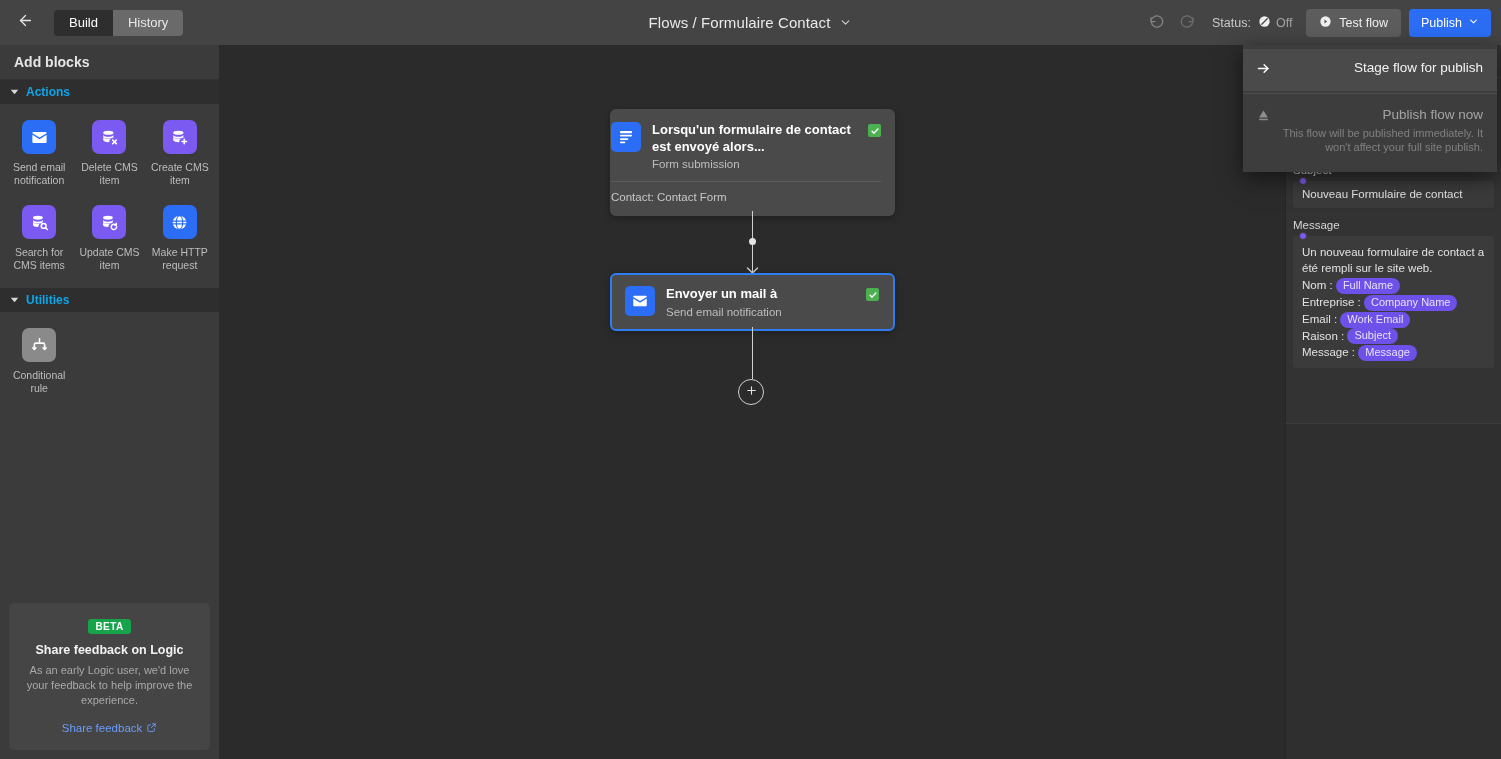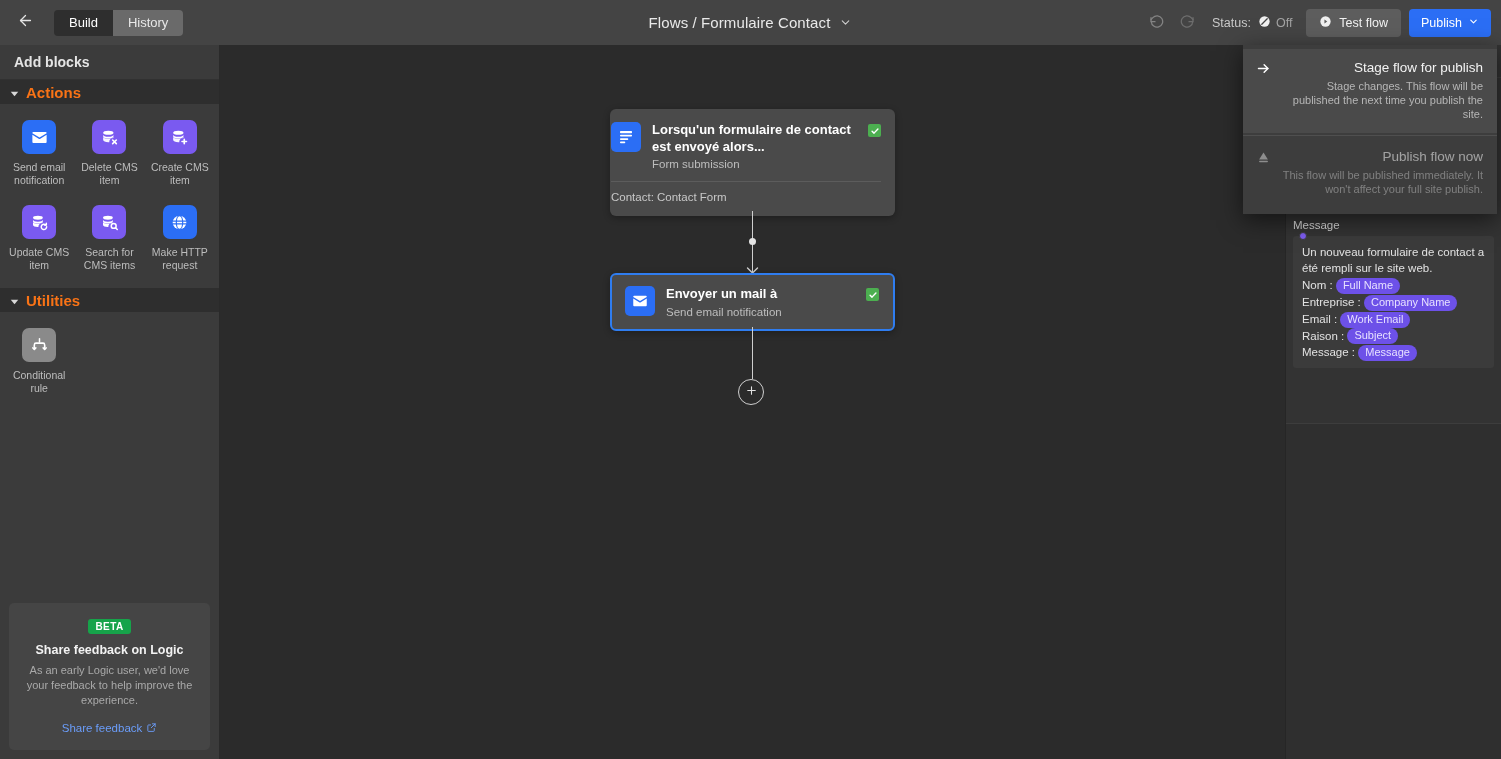--- a/index.html
+++ b/index.html
@@ -98,21 +98,21 @@
     display: flex; flex-direction: column;
   }
   .sb-head {
     height: 35px; display: flex; align-items: center;
     padding: 0 14px; font-size: 14px; font-weight: bold; color: #e5e5e5;
     border-bottom: 1px solid #313131;
   }
   .sb-section {
     height: 24px; display: flex; align-items: center; gap: 7px;
     padding: 0 10px; background: #2e2e2e;
-    font-size: 15px; font-weight: bold; color: #f97316;
+    font-size: 12px; font-weight: bold; color: #0ea5e9;
     cursor: pointer;
   }
   .sb-grid {
     display: grid; grid-template-columns: repeat(3, 1fr);
     padding: 10px 4px 8px;
     row-gap: 4px;
   }
   .blk {
     display: flex; flex-direction: column; align-items: center;
     padding: 6px 2px 8px; border-radius: 4px; cursor: pointer;
@@ -331,21 +331,20 @@
 <div class="publish-menu">
   <div class="pm-item hl">
     <div class="pm-ic">
       <svg width="15" height="15" viewBox="0 0 24 24" fill="none" stroke="#ffffff" stroke-width="2.3" stroke-linecap="round" stroke-linejoin="round">
           <path d="M4 12h15"></path>
           <path d="M13 6l6 6-6 6"></path>
         </svg>
     </div>
     <div class="pm-body">
       <div class="pm-title">Stage flow for publish</div>
-      <div class="pm-desc">Stage changes. This flow will be published the next time you publish the site.</div>
     </div>
   </div>
   <div class="pm-div"></div>
   <div class="pm-item dim">
     <div class="pm-ic">
       <svg width="15" height="15" viewBox="0 0 24 24" fill="#cfcfcf">
           <path d="M12 4l7 11H5z"></path>
           <rect x="5" y="17" width="14" height="2.4" rx="1"></rect>
         </svg>
     </div>
@@ -392,44 +391,44 @@
     <div class="blk">
       <div class="blk-ic" style="background:#7a5af0">
         <svg width="19" height="19" viewBox="0 0 24 24" fill="#fff">
             <ellipse cx="10.5" cy="6" rx="6.5" ry="2.6"></ellipse>
             <path d="M4 8.6v2.2c0 1.44 2.91 2.6 6.5 2.6s6.5-1.16 6.5-2.6V8.6c0 1.44-2.91 2.6-6.5 2.6S4 10.04 4 8.6z"></path>
             <path d="M4 13.1v2.2c0 1.44 2.91 2.6 6.5 2.6.4 0 .79-.01 1.17-.04A5 5 0 0 1 17 12.6v-1.7c0 1.44-2.91 2.6-6.5 2.6S4 12.34 4 10.9z" opacity=".95"></path>
             <path d="M18 14.2v5.6M15.2 17h5.6" stroke="#fff" stroke-width="2.1" stroke-linecap="round"></path>
           </svg>
       </div>
       <div class="blk-lb">Create CMS item</div>
+    </div>
+    <div class="blk">
+      <div class="blk-ic" style="background:#7a5af0">
+        <svg width="19" height="19" viewBox="0 0 24 24" fill="#fff">
+            <ellipse cx="10" cy="6" rx="6.2" ry="2.5"></ellipse>
+            <path d="M3.8 8.6v2.1c0 1.38 2.78 2.5 6.2 2.5s6.2-1.12 6.2-2.5V8.6c0 1.38-2.78 2.5-6.2 2.5s-6.2-1.12-6.2-2.5z"></path>
+            <path d="M3.8 13v2.1c0 1.38 2.78 2.5 6.2 2.5h.5A5 5 0 0 1 16.2 12.4v-1.2c0 1.38-2.78 2.5-6.2 2.5S3.8 12.58 3.8 11.2z"></path>
+            <circle cx="17.3" cy="16.3" r="3.1" fill="none" stroke="#fff" stroke-width="1.9"></circle>
+            <path d="M19.6 18.6l2.2 2.2" stroke="#fff" stroke-width="2" stroke-linecap="round"></path>
+          </svg>
+      </div>
+      <div class="blk-lb">Search for CMS items</div>
     </div>
     <div class="blk">
       <div class="blk-ic" style="background:#7a5af0">
         <svg width="19" height="19" viewBox="0 0 24 24" fill="#fff">
             <ellipse cx="10" cy="6" rx="6.2" ry="2.5"></ellipse>
             <path d="M3.8 8.6v2.1c0 1.38 2.78 2.5 6.2 2.5s6.2-1.12 6.2-2.5V8.6c0 1.38-2.78 2.5-6.2 2.5s-6.2-1.12-6.2-2.5z"></path>
             <path d="M3.8 13v2.1c0 1.38 2.78 2.5 6.2 2.5h.6A5 5 0 0 1 16.2 12.5v-1.3c0 1.38-2.78 2.5-6.2 2.5S3.8 12.58 3.8 11.2z"></path>
             <path d="M21 17.5a3.4 3.4 0 1 1-1.1-2.5" fill="none" stroke="#fff" stroke-width="1.9" stroke-linecap="round"></path>
             <path d="M20.6 12.9v2.4h-2.4" fill="none" stroke="#fff" stroke-width="1.9" stroke-linecap="round" stroke-linejoin="round"></path>
           </svg>
       </div>
       <div class="blk-lb">Update CMS item</div>
-    </div>
-    <div class="blk">
-      <div class="blk-ic" style="background:#7a5af0">
-        <svg width="19" height="19" viewBox="0 0 24 24" fill="#fff">
-            <ellipse cx="10" cy="6" rx="6.2" ry="2.5"></ellipse>
-            <path d="M3.8 8.6v2.1c0 1.38 2.78 2.5 6.2 2.5s6.2-1.12 6.2-2.5V8.6c0 1.38-2.78 2.5-6.2 2.5s-6.2-1.12-6.2-2.5z"></path>
-            <path d="M3.8 13v2.1c0 1.38 2.78 2.5 6.2 2.5h.5A5 5 0 0 1 16.2 12.4v-1.2c0 1.38-2.78 2.5-6.2 2.5S3.8 12.58 3.8 11.2z"></path>
-            <circle cx="17.3" cy="16.3" r="3.1" fill="none" stroke="#fff" stroke-width="1.9"></circle>
-            <path d="M19.6 18.6l2.2 2.2" stroke="#fff" stroke-width="2" stroke-linecap="round"></path>
-          </svg>
-      </div>
-      <div class="blk-lb">Search for CMS items</div>
     </div>
     <div class="blk">
       <div class="blk-ic" style="background:#2b6ef5">
         <svg width="19" height="19" viewBox="0 0 24 24">
             <circle cx="12" cy="12" r="8.6" fill="#fff"></circle>
             <path d="M12 3.4c2.2 2 3.3 5.1 3.3 8.6s-1.1 6.6-3.3 8.6c-2.2-2-3.3-5.1-3.3-8.6S9.8 5.4 12 3.4z" fill="#2b6ef5" opacity=".0"></path>
             <path d="M3.6 10.2h16.8M3.6 13.8h16.8" stroke="#2b6ef5" stroke-width="1.5"></path>
             <ellipse cx="12" cy="12" rx="4" ry="8.6" fill="none" stroke="#2b6ef5" stroke-width="1.5"></ellipse>
           </svg>
       </div>

